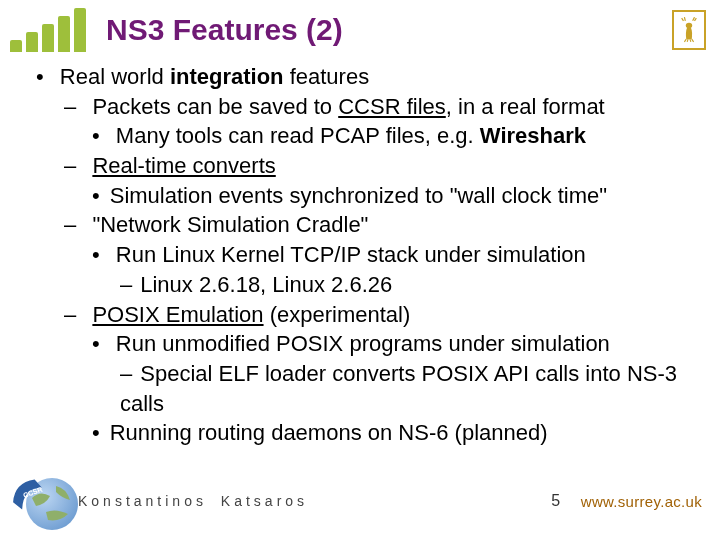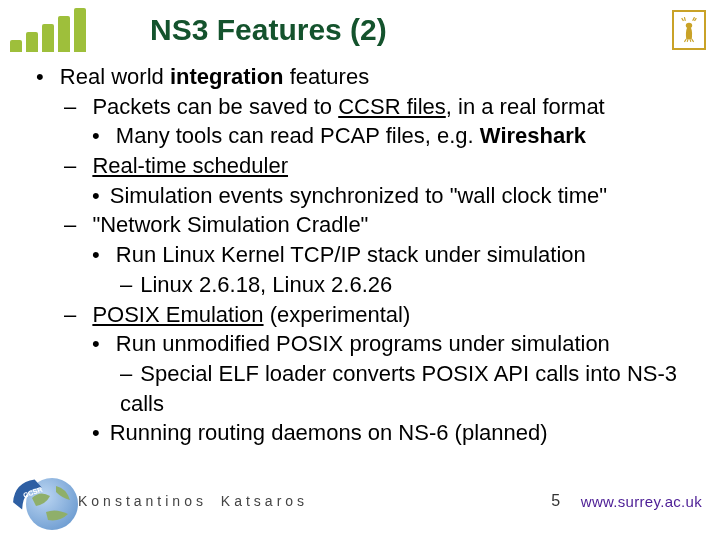--- a/index.html
+++ b/index.html
@@ -30,22 +30,21 @@
   }
   .bars span:nth-child(1){height:12px}
   .bars span:nth-child(2){height:20px}
   .bars span:nth-child(3){height:28px}
   .bars span:nth-child(4){height:36px}
   .bars span:nth-child(5){height:44px}
   .title {
     flex: 1;
     font-size: 30px;
     font-weight: bold;
-    color: #14532d;
-    margin-left: 44px;
+    color: #701a75;
   }
   .uni-logo {
     display: flex;
     align-items: center;
     gap: 6px;
   }
   .stag-box {
     width: 34px; height: 40px;
     border: 2px solid #c9a227;
     display:flex; align-items:center; justify-content:center;
@@ -101,21 +100,21 @@
     word-spacing: 6px;
   }
   .pagenum {
     width: 50px;
     text-align: center;
     font-size: 16px;
     color: #333;
   }
   .surrey-url {
     font-size: 15px;
-    color: #4c1d95;
+    color: #a16207;
     letter-spacing: 0.3px;
   }
 </style>
 </head>
 <body>
 
 <div class="header">
   <div class="bars">
     <span></span>
       <span></span>
@@ -143,21 +142,21 @@
       <ul class="lv2">
         <li>
           <span>Packets can be saved to </span><span class="u">CCSR files</span><span>, in a real format</span>
           <ul class="lv3">
             <li>
               <span>Many tools can read PCAP files, e.g. </span><span class="b">Wireshark</span>
             </li>
           </ul>
         </li>
         <li>
-          <span class="u">Real-time scheduler</span>
+          <span class="u">Real-time converts</span>
           <ul class="lv3">
             <li>Simulation events synchronized to "wall clock time"</li>
           </ul>
         </li>
         <li>
           <span>"Network Simulation Cradle"</span>
           <ul class="lv3">
             <li>
               <span>Run Linux Kernel TCP/IP stack under simulation</span>
               <ul class="lv4">

